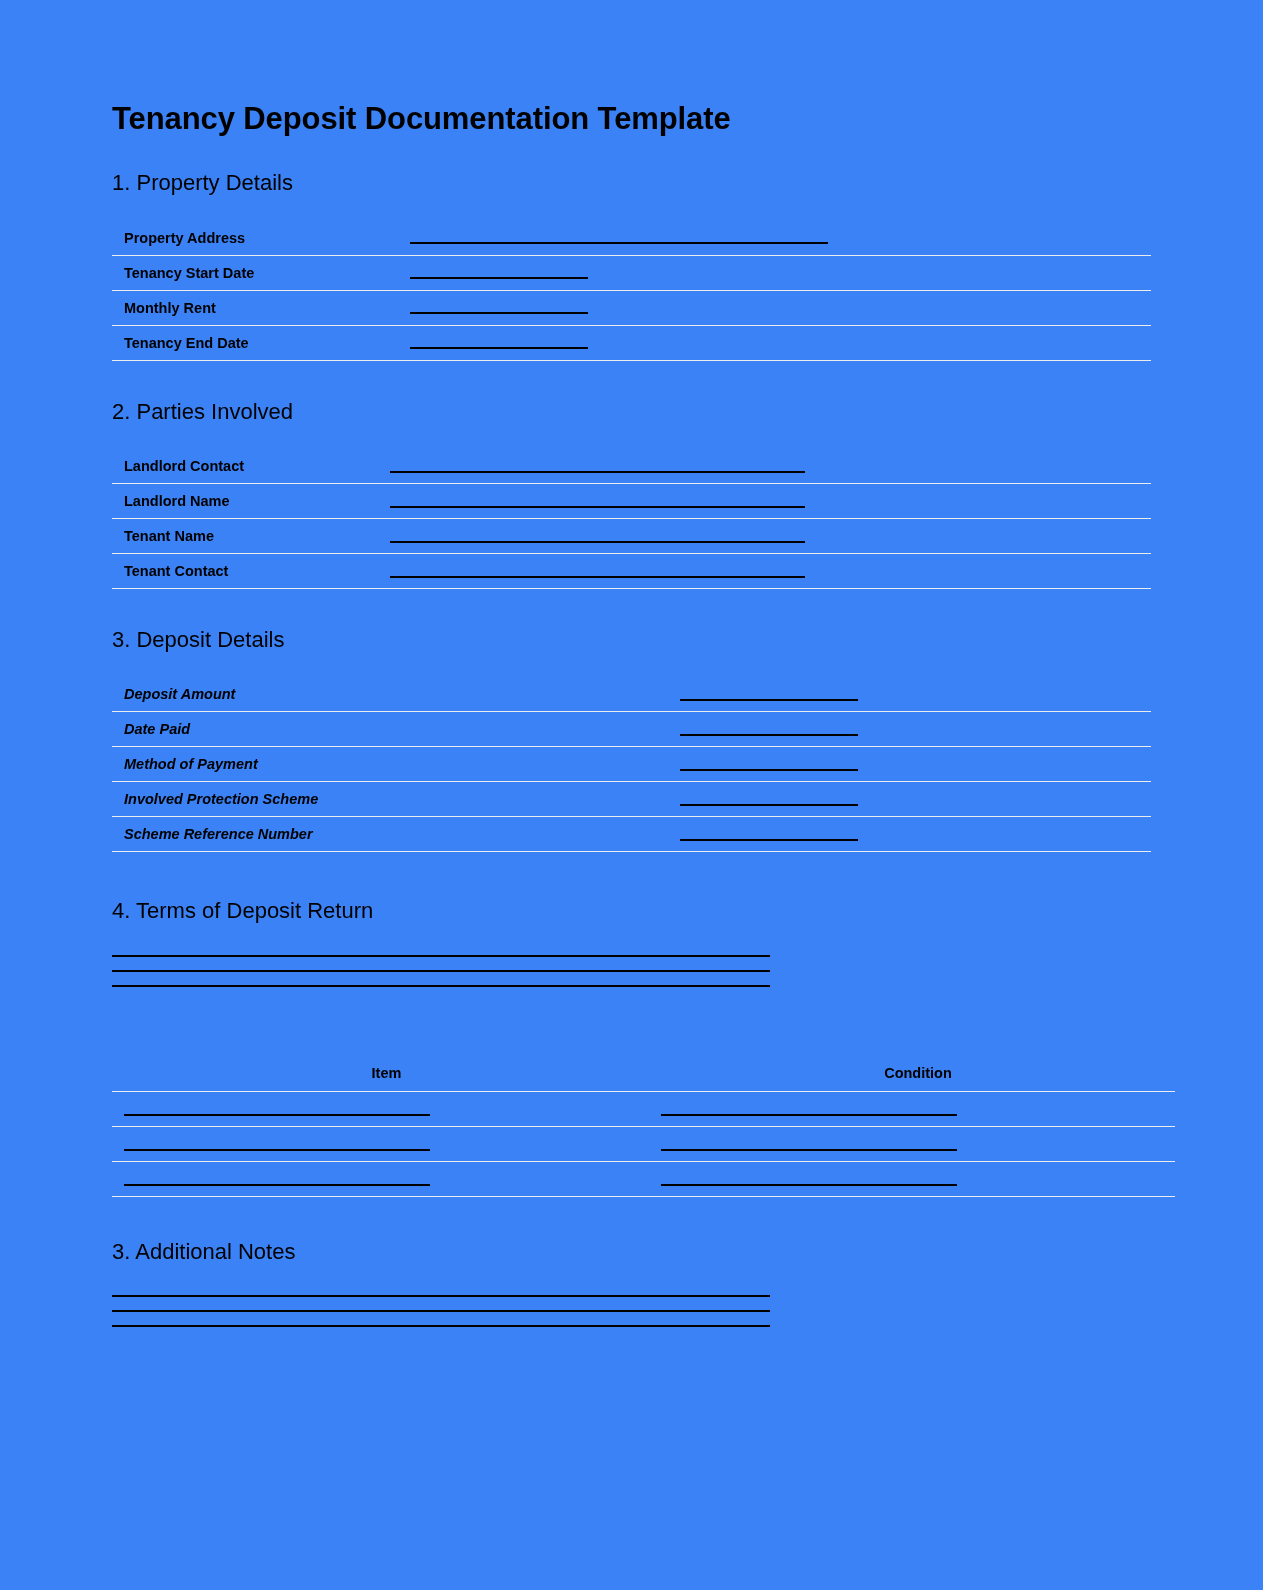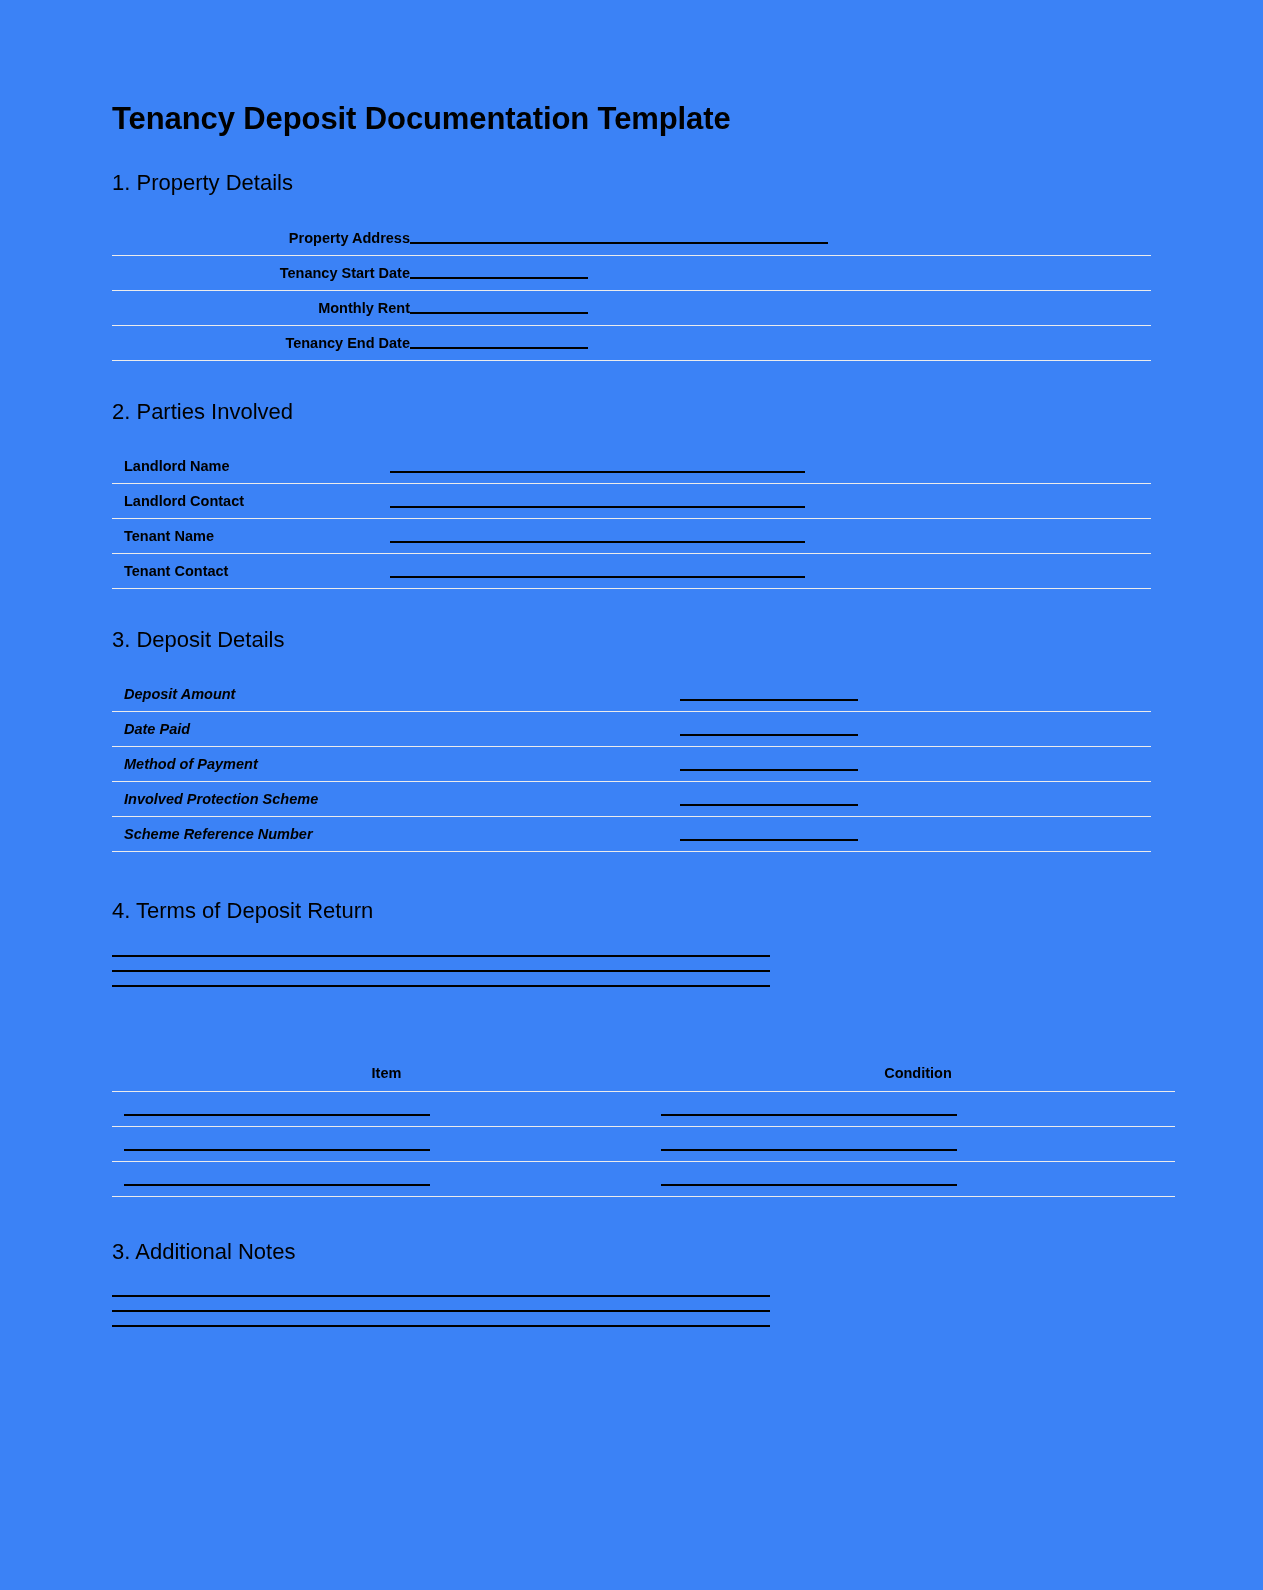--- a/index.html
+++ b/index.html
@@ -85,21 +85,21 @@
   .blank-rule {
     display: inline-block;
     height: 0;
     border-bottom: 2px solid #000000;
     vertical-align: middle;
     position: relative;
     top: 5px;
   }
 
   
-  .sec1 .field-label { width: 286px; text-align: right; }
+  .sec1 .field-label { width: 286px; }
   .sec1 .blank-long  { width: 418px; }
   .sec1 .blank-short { width: 178px; }
 
   .sec2 .field-label { width: 266px; }
   .sec2 .blank-wide  { width: 415px; }
 
   .sec3 .field-label { width: 556px; font-style: italic; }
   .sec3 .blank-short { width: 178px; }
 
   
@@ -194,27 +194,27 @@
 
     <div class="sp-table-to-h2"></div>
 
     <h2 class="section-heading">2. Parties Involved</h2>
 
     <div class="sp-h2-to-table"></div>
 
     <table class="field-table sec2">
       <tbody>
         <tr>
+          <td class="field-label">Landlord Contact</td>
+          <td class="field-blank">
+            <span class="blank-rule blank-wide"></span>
+          </td>
+        </tr>
+        <tr>
           <td class="field-label">Landlord Name</td>
-          <td class="field-blank">
-            <span class="blank-rule blank-wide"></span>
-          </td>
-        </tr>
-        <tr>
-          <td class="field-label">Landlord Contact</td>
           <td class="field-blank">
             <span class="blank-rule blank-wide"></span>
           </td>
         </tr>
         <tr>
           <td class="field-label">Tenant Name</td>
           <td class="field-blank">
             <span class="blank-rule blank-wide"></span>
           </td>
         </tr>

